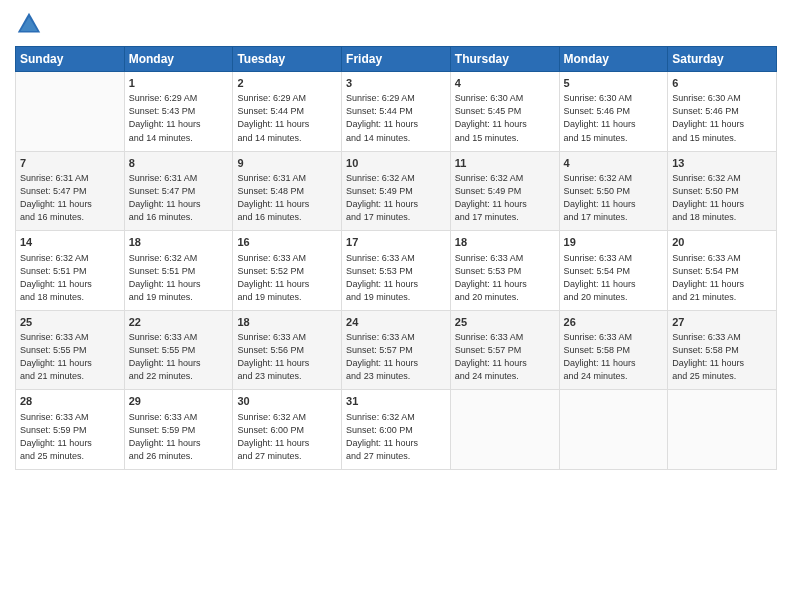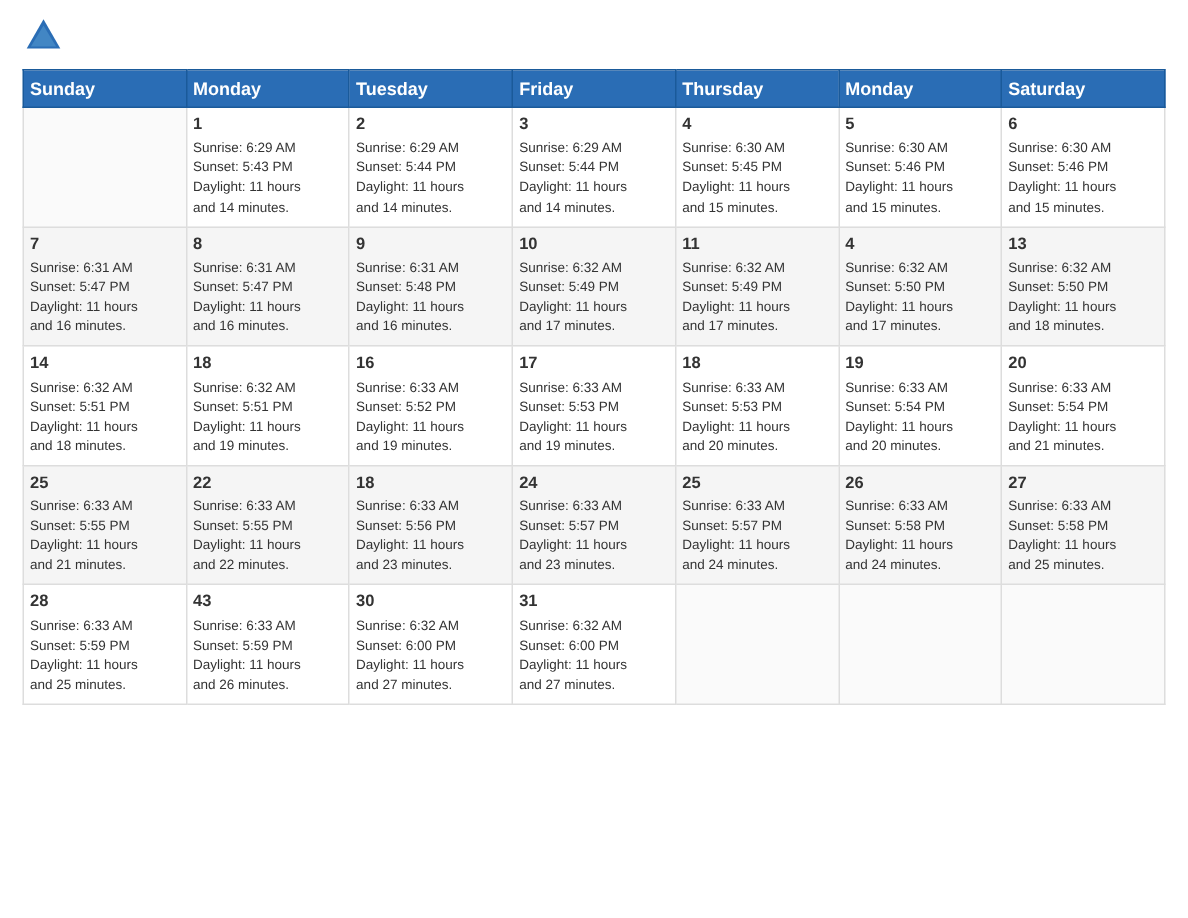--- a/index.html
+++ b/index.html
@@ -255,21 +255,21 @@
             <span class="day-num">27</span>
             <div class="cell-content">Sunrise: 6:33 AM<br>Sunset: 5:58 PM<br>Daylight: 11 hours<br>and 25 minutes.</div>
           </td>
         </tr>
         <tr>
           <td>
             <span class="day-num">28</span>
             <div class="cell-content">Sunrise: 6:33 AM<br>Sunset: 5:59 PM<br>Daylight: 11 hours<br>and 25 minutes.</div>
           </td>
           <td>
-            <span class="day-num">43</span>
+            <span class="day-num">29</span>
             <div class="cell-content">Sunrise: 6:33 AM<br>Sunset: 5:59 PM<br>Daylight: 11 hours<br>and 26 minutes.</div>
           </td>
           <td>
             <span class="day-num">30</span>
             <div class="cell-content">Sunrise: 6:32 AM<br>Sunset: 6:00 PM<br>Daylight: 11 hours<br>and 27 minutes.</div>
           </td>
           <td>
             <span class="day-num">31</span>
             <div class="cell-content">Sunrise: 6:32 AM<br>Sunset: 6:00 PM<br>Daylight: 11 hours<br>and 27 minutes.</div>
           </td>

